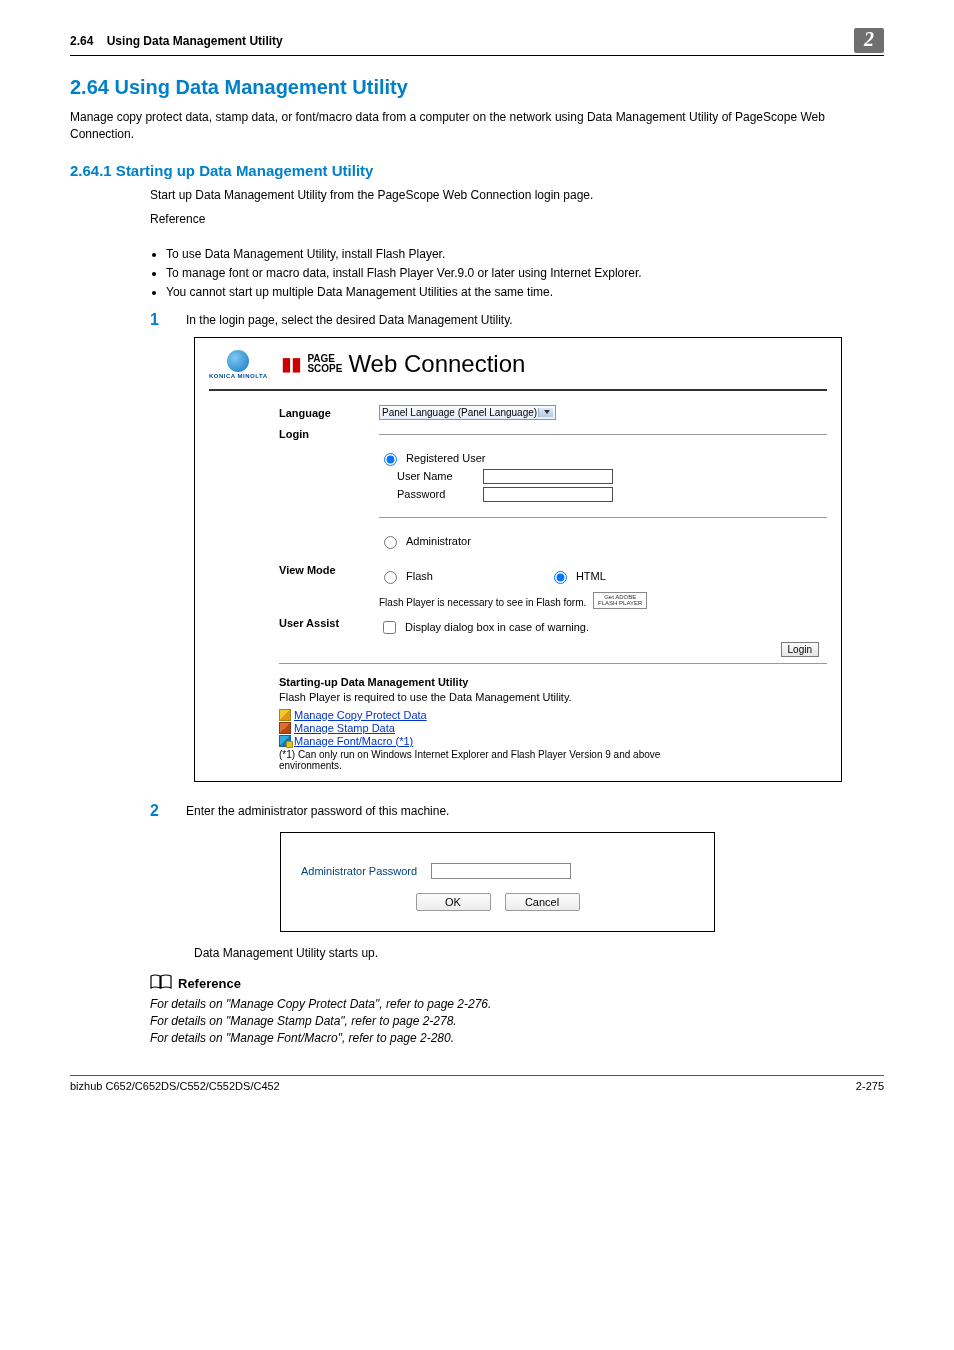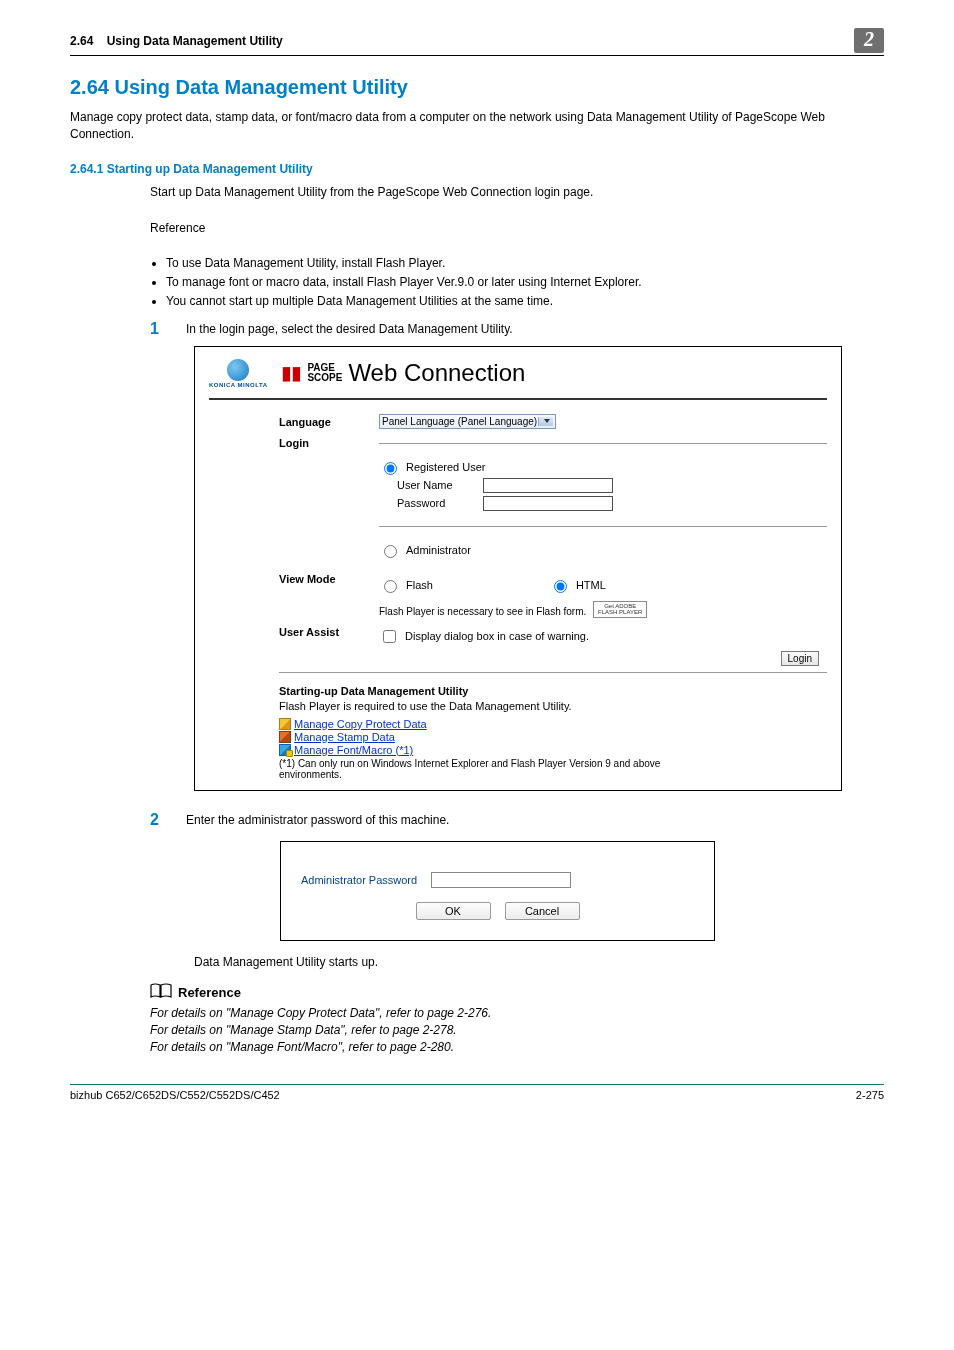--- a/index.html
+++ b/index.html
@@ -44,21 +44,21 @@
     margin: 0 0 10px 0;
   }
   .indented { margin-left: 80px; }
   .body-text {
     font-size: 12px;
     line-height: 1.45;
     margin: 0 0 14px 0;
   }
   h2.subsection {
     color: #0080c8;
-    font-size: 12px;
+    font-size: 15px;
     margin: 18px 0 8px 0;
   }
   ul.ref {
     margin: 20px 0 10px 0;
     padding-left: 16px;
   }
   ul.ref li {
     font-size: 12px;
     margin: 2px 0;
     line-height: 1.4;
@@ -228,21 +228,21 @@
     </div>
     <div class="chapter-badge">2</div>
   </div>
 
   <h1 class="section">2.64    Using Data Management Utility</h1>
   <p class="body-text indented">Manage copy protect data, stamp data, or font/macro data from a computer on the network using Data Management Utility of PageScope Web Connection.</p>
 
   <h2 class="subsection">2.64.1    Starting up Data Management Utility</h2>
 
   <div class="indented">
-    <p class="body-text" style="margin-bottom:20px">Start up Data Management Utility from the PageScope Web Connection login page.</p>
+    <p class="body-text" style="margin-bottom:8px">Start up Data Management Utility from the PageScope Web Connection login page.</p>
     <div style="font-size:12px">Reference</div>
     <ul class="ref">
       <li>To use Data Management Utility, install Flash Player.</li>
       <li>To manage font or macro data, install Flash Player Ver.9.0 or later using Internet Explorer.</li>
       <li>You cannot start up multiple Data Management Utilities at the same time.</li>
     </ul>
 
     <div class="step-row">
       <div class="step-num">1</div>
       <div class="step-text">In the login page, select the desired Data Management Utility.</div>

